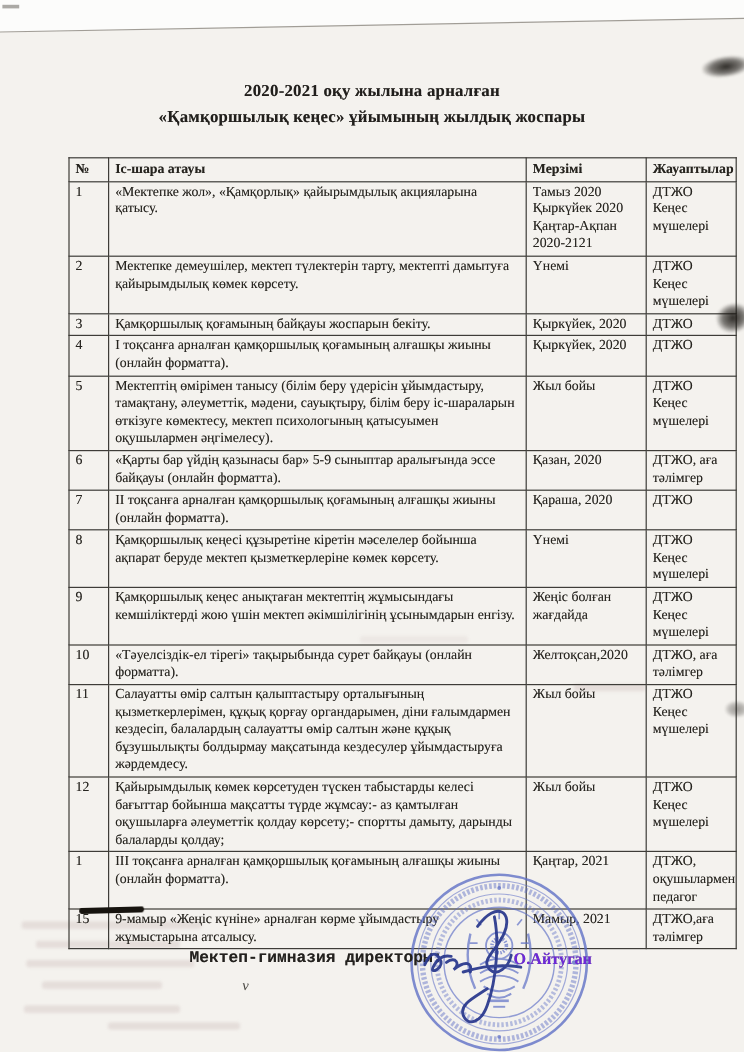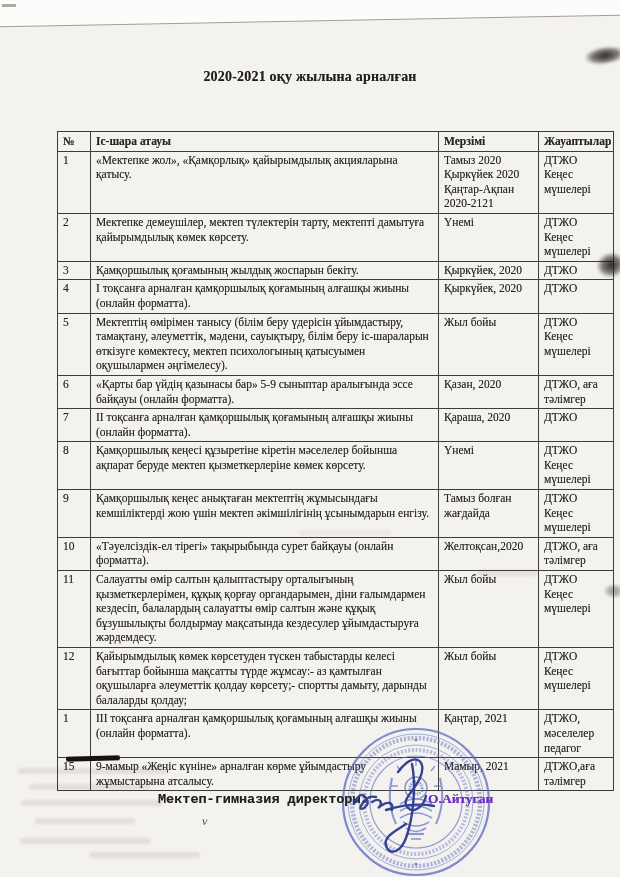--- a/index.html
+++ b/index.html
@@ -147,20 +147,21 @@
 </style>
 </head>
 <body>
 
 <div class="page">
 
   <div class="scan-top-edge"></div>
   <div class="tl-mark"></div>
 
   <div class="doc-title title-1">2020-2021 оқу жылына арналған</div>
+  <div class="doc-title title-2">«Қамқоршылық кеңес» ұйымының жылдық жоспары</div>
 
   <table class="plan">
     <colgroup>
       <col style="width:33px">
         <col style="width:348px">
         <col style="width:100px">
         <col style="width:75px">
     </colgroup>
     <thead>
       <tr>
@@ -185,21 +186,21 @@
         <tr>
           <td class="cell-no">2</td>
           <td class="cell-activity">Мектепке демеушілер, мектеп түлектерін тарту, мектепті дамытуға қайырымдылық көмек көрсету.</td>
           <td class="cell-term">Үнемі</td>
           <td class="cell-resp">ДТЖО
 Кеңес
 мүшелері</td>
         </tr>
         <tr>
           <td class="cell-no">3</td>
-          <td class="cell-activity">Қамқоршылық қоғамының жылдық  жоспарын бекіту.</td>
+          <td class="cell-activity">Қамқоршылық қоғамының байқауы  жоспарын бекіту.</td>
           <td class="cell-term">Қыркүйек, 2020</td>
           <td class="cell-resp">ДТЖО</td>
         </tr>
         <tr>
           <td class="cell-no">4</td>
           <td class="cell-activity">І  тоқсанға арналған қамқоршылық қоғамының алғашқы жиыны (онлайн форматта).</td>
           <td class="cell-term">Қыркүйек, 2020</td>
           <td class="cell-resp">ДТЖО</td>
         </tr>
         <tr>
@@ -227,21 +228,21 @@
           <td class="cell-no">8</td>
           <td class="cell-activity">Қамқоршылық кеңесі құзыретіне кіретін мәселелер бойынша ақпарат беруде мектеп қызметкерлеріне көмек көрсету.</td>
           <td class="cell-term">Үнемі</td>
           <td class="cell-resp">ДТЖО
 Кеңес
 мүшелері</td>
         </tr>
         <tr>
           <td class="cell-no">9</td>
           <td class="cell-activity">Қамқоршылық кеңес анықтаған мектептің жұмысындағы кемшіліктерді жою үшін мектеп әкімшілігінің ұсынымдарын енгізу.</td>
-          <td class="cell-term">Тамыз болған жағдайда</td>
+          <td class="cell-term">Жеңіс болған жағдайда</td>
           <td class="cell-resp">ДТЖО
 Кеңес
 мүшелері</td>
         </tr>
         <tr>
           <td class="cell-no">10</td>
           <td class="cell-activity">«Тәуелсіздік-ел тірегі» тақырыбында сурет байқауы (онлайн форматта).</td>
           <td class="cell-term">Желтоқсан,2020</td>
           <td class="cell-resp">ДТЖО, аға
 тәлімгер</td>
@@ -260,21 +261,21 @@
           <td class="cell-term">Жыл бойы</td>
           <td class="cell-resp">ДТЖО
 Кеңес
 мүшелері</td>
         </tr>
         <tr>
           <td class="cell-no">1</td>
           <td class="cell-activity">ІІІ  тоқсанға арналған қамқоршылық қоғамының алғашқы жиыны (онлайн форматта).</td>
           <td class="cell-term">Қаңтар, 2021</td>
           <td class="cell-resp">ДТЖО,
-мәселелер
+оқушылармен
 педагог</td>
         </tr>
         <tr>
           <td class="cell-no">15</td>
           <td class="cell-activity">9-мамыр «Жеңіс күніне» арналған көрме ұйымдастыру жұмыстарына атсалысу.</td>
           <td class="cell-term">Мамыр, 2021</td>
           <td class="cell-resp">ДТЖО,аға
 тәлімгер</td>
         </tr>
       </tbody>

